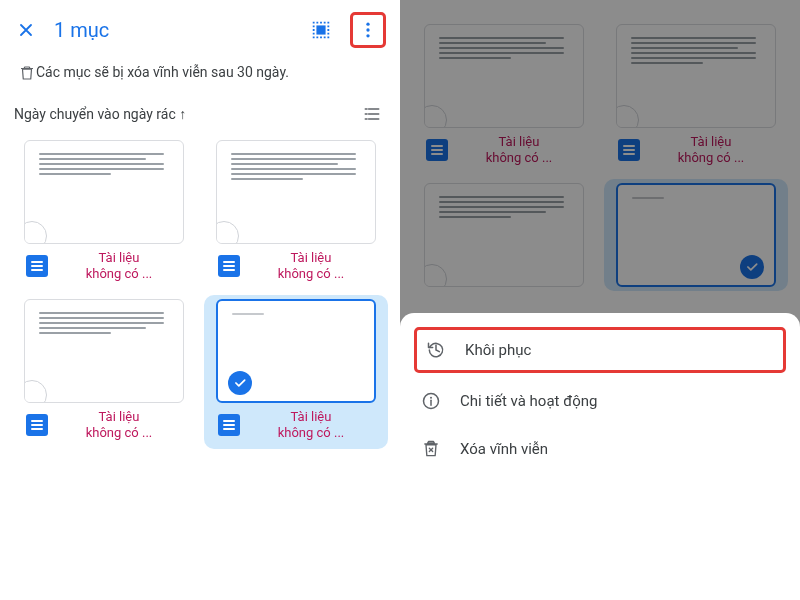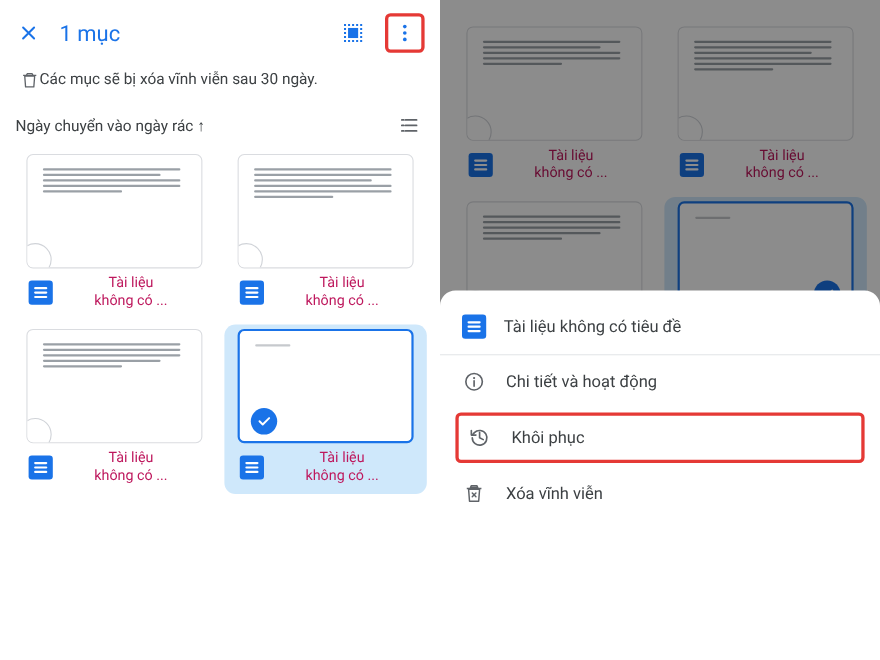--- a/index.html
+++ b/index.html
@@ -375,51 +375,43 @@
               <path d="M5 12l5 5L20 7" stroke="#fff" stroke-width="3" fill="none" stroke-linecap="round" stroke-linejoin="round"></path>
             </svg>
         </div>
       </div>
     </div>
   </div>
 
   <div class="dim-overlay"></div>
 
   <div class="sheet">
-    <div class="sheet-title">
-      <div class="docs-icon">
-          <span></span>
-          <span></span>
-          <span></span>
-        </div>
-      <span>Tài liệu không có tiêu đề</span>
+
+    <div class="sheet-item hl">
+      <span class="mi">
+        <svg width="20" height="20" viewBox="0 0 24 24">
+            <path d="M12 6v6l4 2" stroke="#5f6368" stroke-width="1.8" fill="none" stroke-linecap="round"></path>
+            <path d="M4 12a8 8 0 1 0 2.3-5.6L4 9" stroke="#5f6368" stroke-width="1.8" fill="none" stroke-linecap="round" stroke-linejoin="round"></path>
+            <path d="M3 4v5h5" stroke="#5f6368" stroke-width="1.8" fill="none" stroke-linecap="round" stroke-linejoin="round"></path>
+          </svg>
+      </span>
+      <span>Khôi phục</span>
     </div>
 
     <div class="sheet-item">
       <span class="mi">
         <svg width="20" height="20" viewBox="0 0 24 24">
             <circle cx="12" cy="12" r="9" stroke="#5f6368" stroke-width="1.8" fill="none"></circle>
             <circle cx="12" cy="8" r="1.2" fill="#5f6368"></circle>
             <path d="M12 11v6" stroke="#5f6368" stroke-width="1.8" stroke-linecap="round"></path>
           </svg>
       </span>
       <span>Chi tiết và hoạt động</span>
     </div>
 
-    <div class="sheet-item hl">
-      <span class="mi">
-        <svg width="20" height="20" viewBox="0 0 24 24">
-            <path d="M12 6v6l4 2" stroke="#5f6368" stroke-width="1.8" fill="none" stroke-linecap="round"></path>
-            <path d="M4 12a8 8 0 1 0 2.3-5.6L4 9" stroke="#5f6368" stroke-width="1.8" fill="none" stroke-linecap="round" stroke-linejoin="round"></path>
-            <path d="M3 4v5h5" stroke="#5f6368" stroke-width="1.8" fill="none" stroke-linecap="round" stroke-linejoin="round"></path>
-          </svg>
-      </span>
-      <span>Khôi phục</span>
-    </div>
-
     <div class="sheet-item">
       <span class="mi">
         <svg width="20" height="20" viewBox="0 0 24 24">
             <path d="M6 7h12l-1 13H7L6 7zM4 6h16M9 3h6l1 2H8l1-2z" stroke="#5f6368" stroke-width="1.6" fill="none" stroke-linejoin="round"></path>
             <path d="M10 11l4 4m0-4l-4 4" stroke="#5f6368" stroke-width="1.6" stroke-linecap="round"></path>
           </svg>
       </span>
       <span>Xóa vĩnh viễn</span>
     </div>
   </div>

